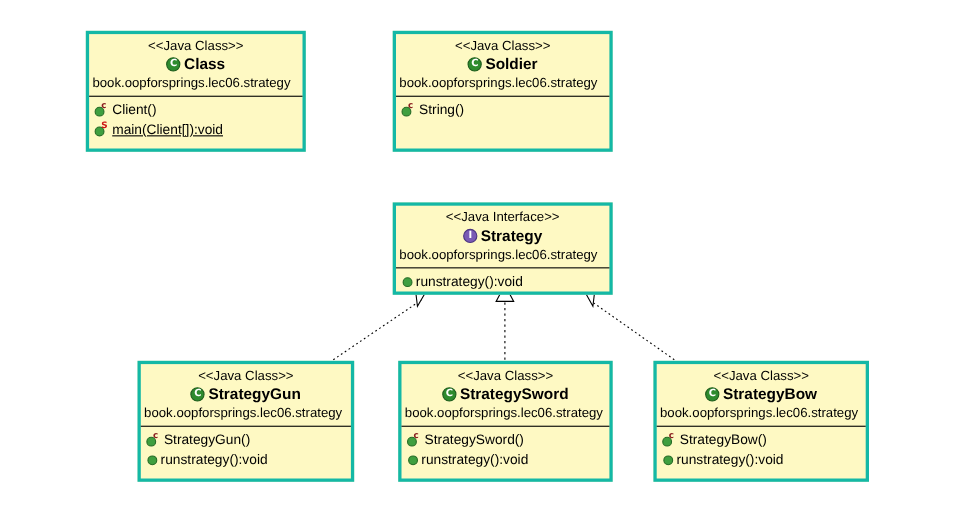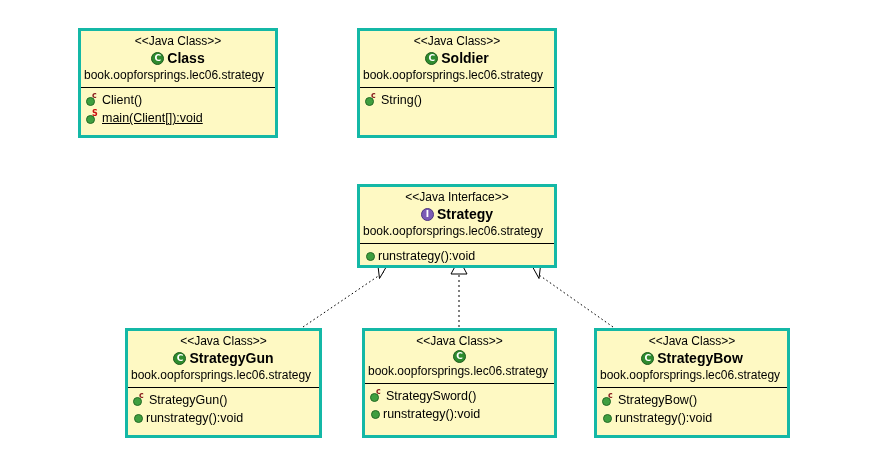--- a/index.html
+++ b/index.html
@@ -251,20 +251,21 @@
         <span class="mtext">runstrategy():void</span>
       </div>
     </div>
   </div>
 
   <div class="uml" id="box-strategysword" style="left:362px;top:328px;width:195px;height:110px;">
     <div class="uml-head">
       <div class="stereotype">&lt;&lt;Java Class&gt;&gt;</div>
       <div class="title-row">
         <span class="icon ico-class">C</span>
+        <span class="cls-name">StrategySword</span>
       </div>
       <div class="pkg">book.oopforsprings.lec06.strategy</div>
     </div>
     <div class="sep"></div>
     <div class="uml-body">
       <div class="member">
         <span class="icon ico-method-sup">
           <span class="ball"></span>
             <span class="sup c">c</span>
         </span>

